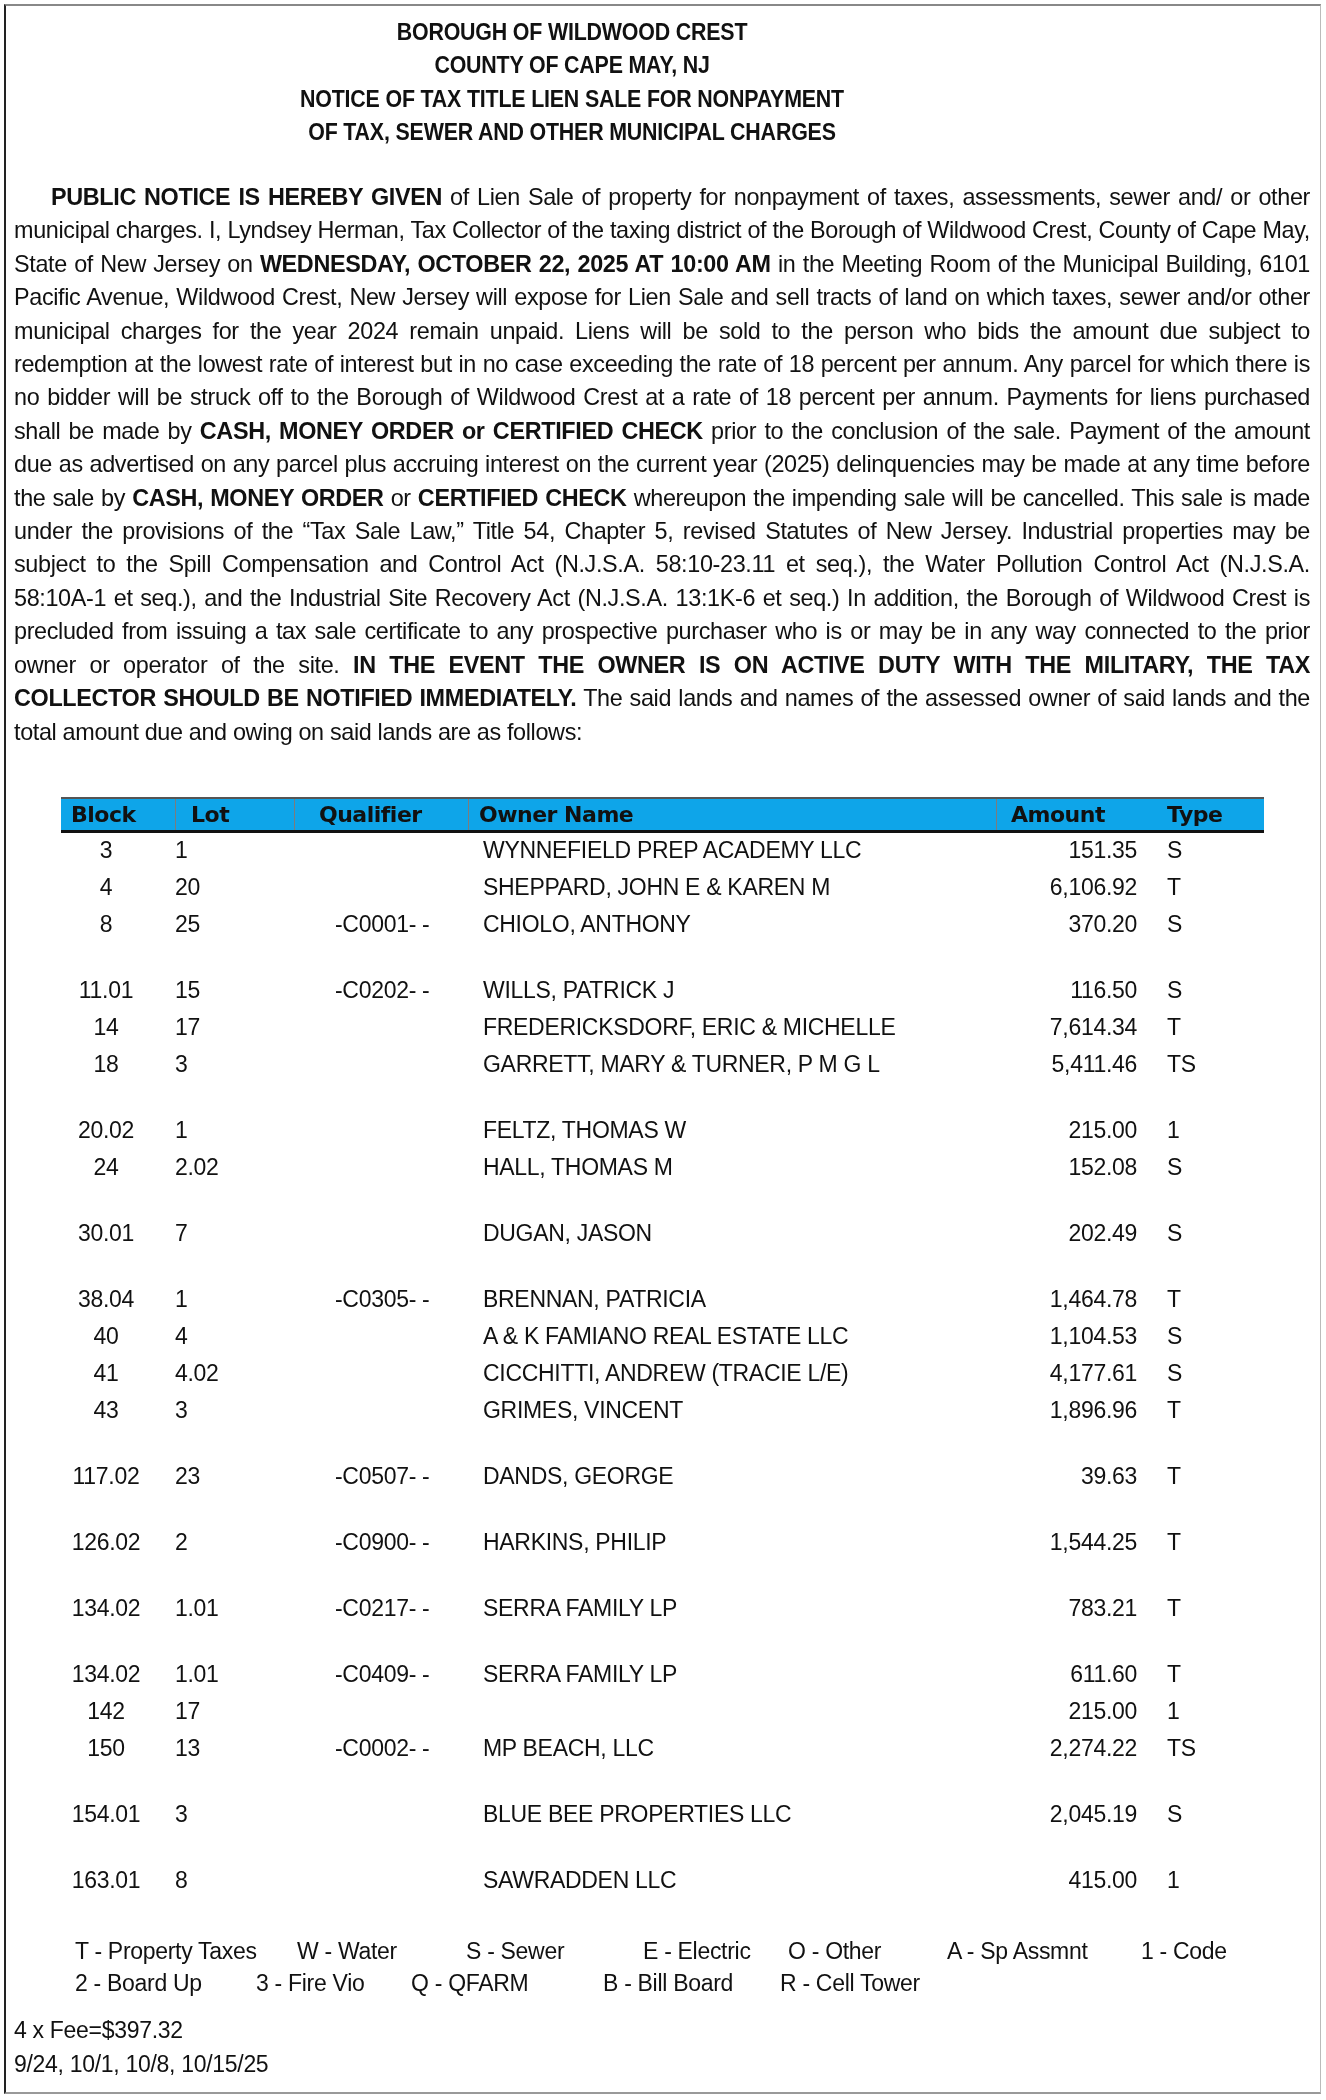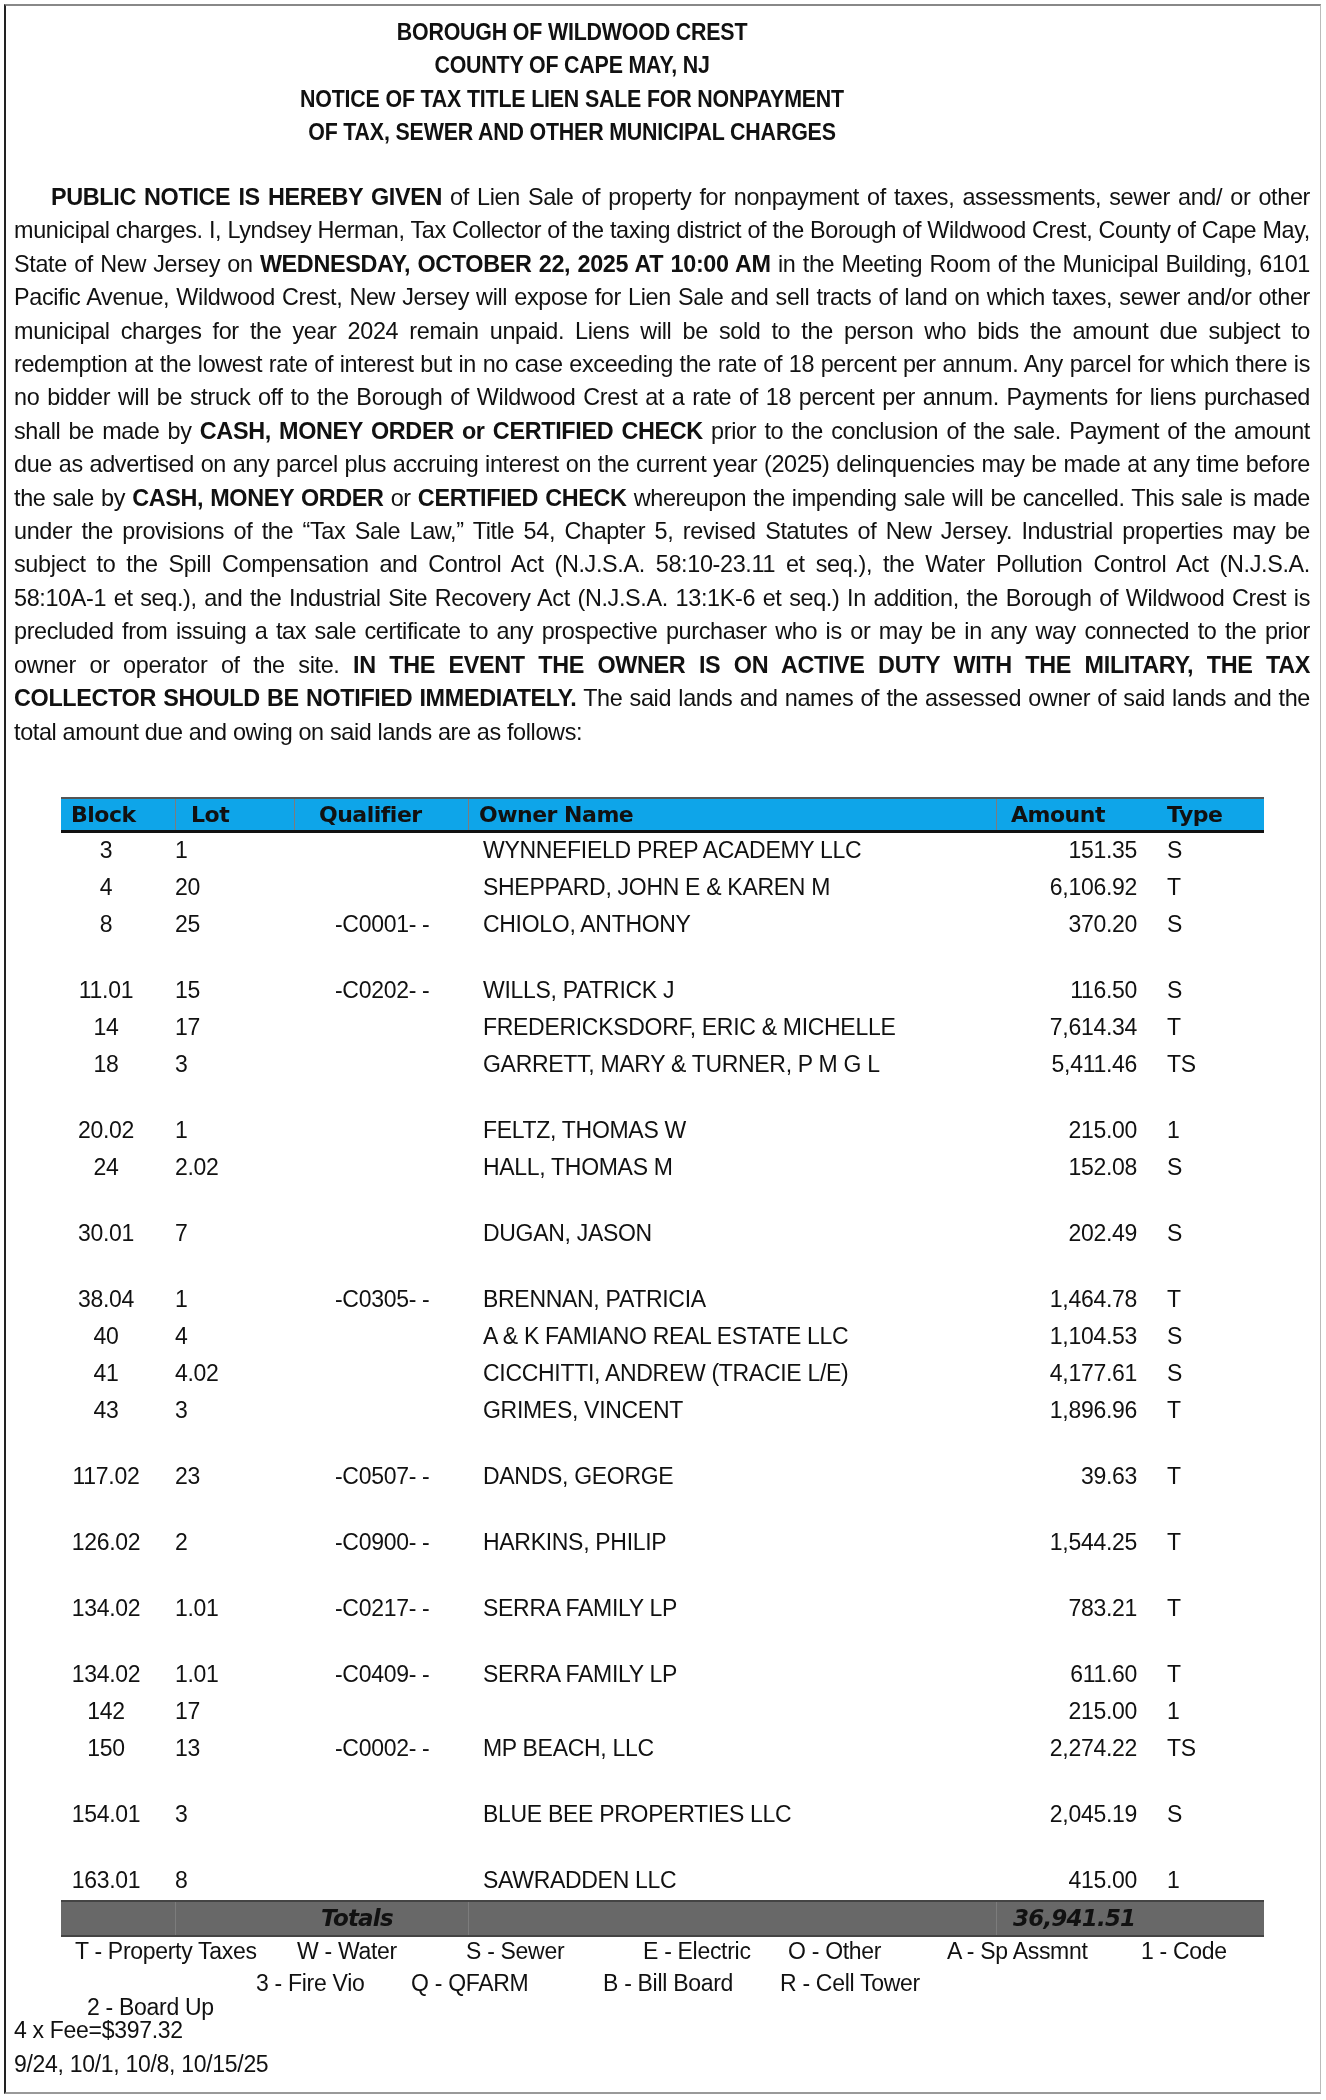--- a/index.html
+++ b/index.html
@@ -234,41 +234,34 @@
       <div class="row gap"></div>
       <div class="row">
         <span class="c-block">163.01</span>
         <span class="c-lot">8</span>
         <span class="c-qual"></span>
         <span class="c-owner">SAWRADDEN LLC</span>
         <span class="c-amount">415.00</span>
         <span class="c-type">1</span>
       </div>
     </div>
-  <div class="totals">
-    <div class="sep" style="left:114px"></div>
-    <span style="left:260px">Totals</span>
-    <div class="sep" style="left:407px"></div>
-    <div class="sep" style="left:935px"></div>
-    <span style="left:952px">36,941.51</span>
-  </div>
 </div>
 
 <div class="legend">
   <div class="line" id="legend1">
       <span style="left: 0px;">T - Property Taxes</span>
       <span style="left: 222px;">W - Water</span>
       <span style="left: 391px;">S - Sewer</span>
       <span style="left: 568px;">E - Electric</span>
       <span style="left: 713px;">O - Other</span>
       <span style="left: 872px;">A - Sp Assmnt</span>
       <span style="left: 1066px;">1 - Code</span>
     </div>
   <div class="line" id="legend2">
-      <span style="left: 12px; margin-top: 24px;">2 - Board Up</span>
+      <span style="left: 0px;">2 - Board Up</span>
       <span style="left: 181px;">3 - Fire Vio</span>
       <span style="left: 336px;">Q - QFARM</span>
       <span style="left: 528px;">B - Bill Board</span>
       <span style="left: 705px;">R - Cell Tower</span>
     </div>
 </div>
 
 <div class="foot" style="top:2017px">4 x Fee=$397.32</div>
 <div class="foot" style="top:2051px">9/24, 10/1, 10/8, 10/15/25</div>
 

